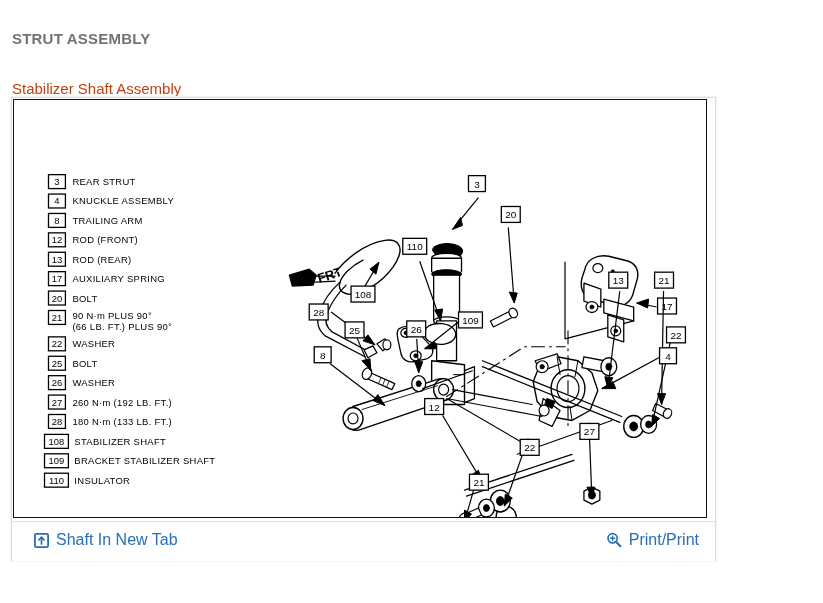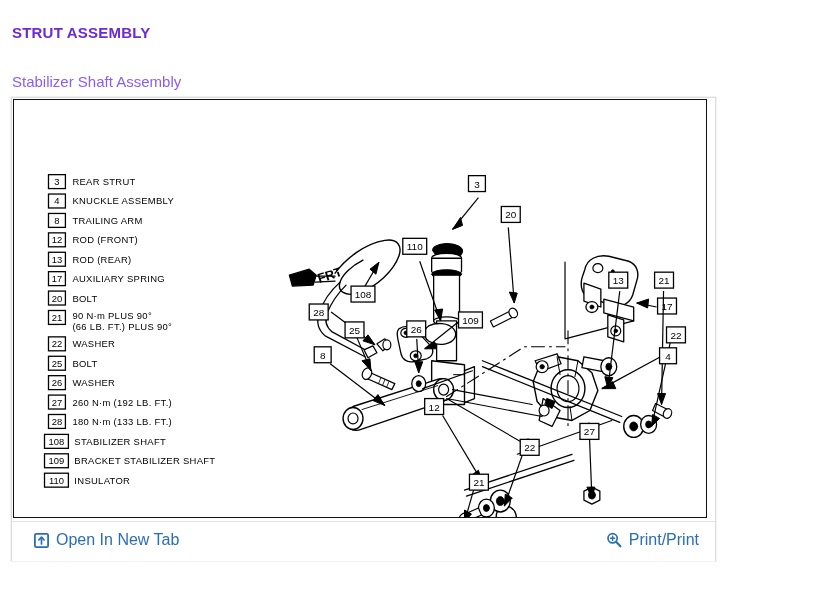--- a/index.html
+++ b/index.html
@@ -12,33 +12,33 @@
   }
   body {
     font-family: "Liberation Sans", sans-serif;
     -webkit-font-smoothing: antialiased;
   }
 
   
   #page-title {
     position: absolute;
     left: 12px;
-    top: 24px;
+    top: 30px;
     font-size: 15px;
     font-weight: bold;
-    color: #6d28d9;
+    color: #737373;
     letter-spacing: 0.2px;
   }
   #page-subtitle {
     position: absolute;
     left: 12px;
-    top: 73px;
+    top: 80px;
     font-size: 15px;
     font-weight: normal;
-    color: #8b5cf6;
+    color: #c2410c;
   }
 
   
   #diagram-panel {
     position: absolute;
     left: 11px;
     top: 97px;
     width: 705px;
     height: 464px;
     background: #ffffff;
@@ -509,21 +509,21 @@
   </div>
 
   <div id="diagram-footer">
 
     <a id="open-new-tab-link" class="footer-link">
       <svg class="footer-icon" width="15" height="15" viewBox="0 0 15 15">
         <rect x="0.9" y="0.9" width="13.2" height="13.2" rx="1.4" fill="none" stroke="#2a6eb5" stroke-width="1.8"></rect>
         <path d="M7.5 11 L7.5 5" stroke="#2a6eb5" stroke-width="1.7" stroke-linecap="round"></path>
         <path d="M4.9 7 L7.5 4.2 L10.1 7" fill="none" stroke="#2a6eb5" stroke-width="1.7" stroke-linecap="round" stroke-linejoin="round"></path>
       </svg>
-      <span>Open In New Tab</span>
+      <span>Shaft In New Tab</span>
     </a>
 
     <a id="zoom-print-link" class="footer-link">
       <svg class="footer-icon" width="16" height="16" viewBox="0 0 16 16">
         <circle cx="6.6" cy="6.3" r="4.6" fill="none" stroke="#2a6eb5" stroke-width="1.7"></circle>
         <path d="M10.1 9.8 L14.4 14.3" stroke="#2a6eb5" stroke-width="2.1" stroke-linecap="round"></path>
         <path d="M6.6 4.2 L6.6 8.4 M4.5 6.3 L8.7 6.3" stroke="#2a6eb5" stroke-width="1.4" stroke-linecap="round"></path>
       </svg>
       <span>Print/Print</span>
     </a>

